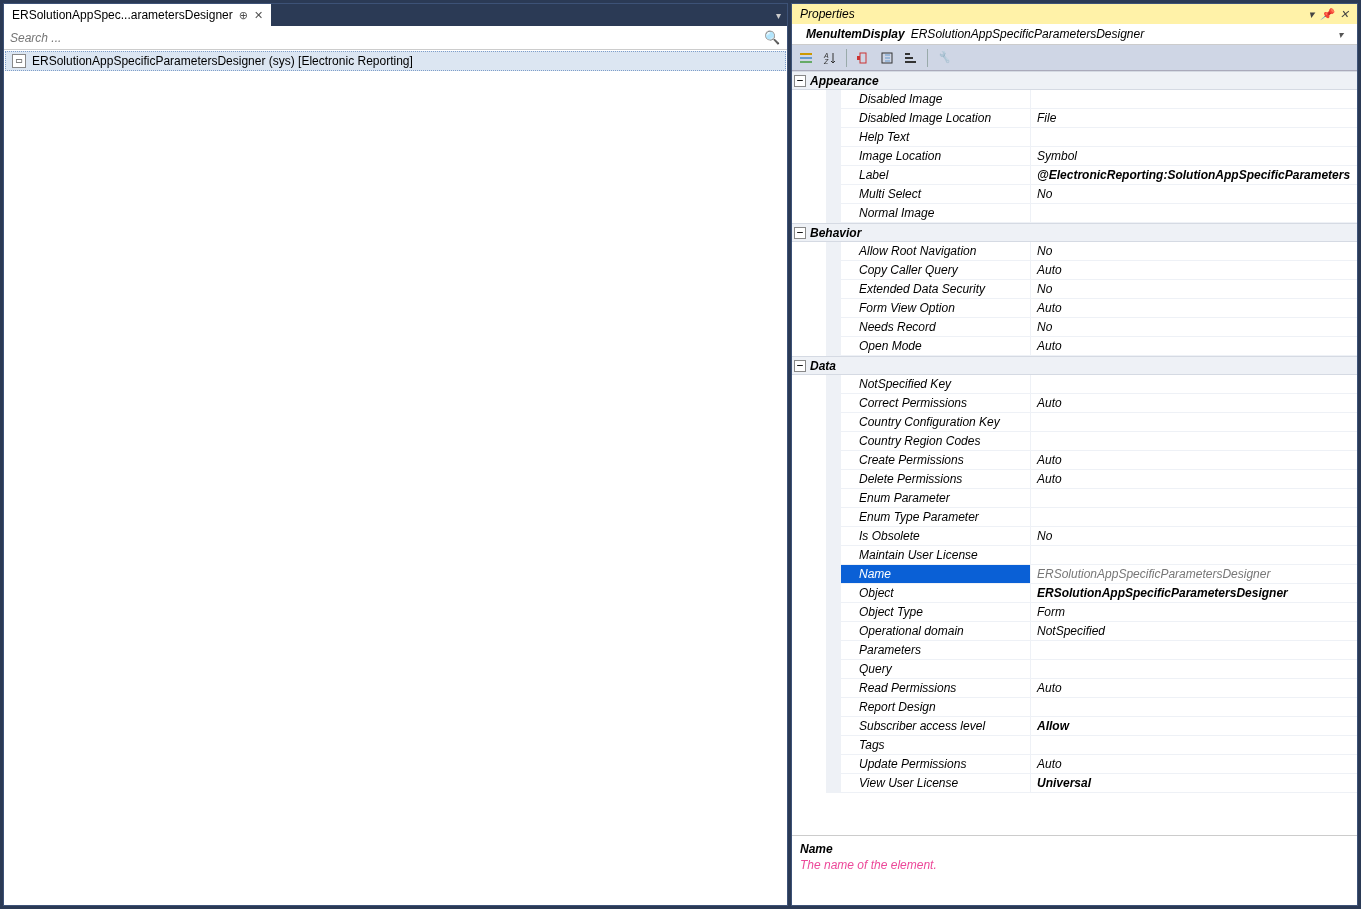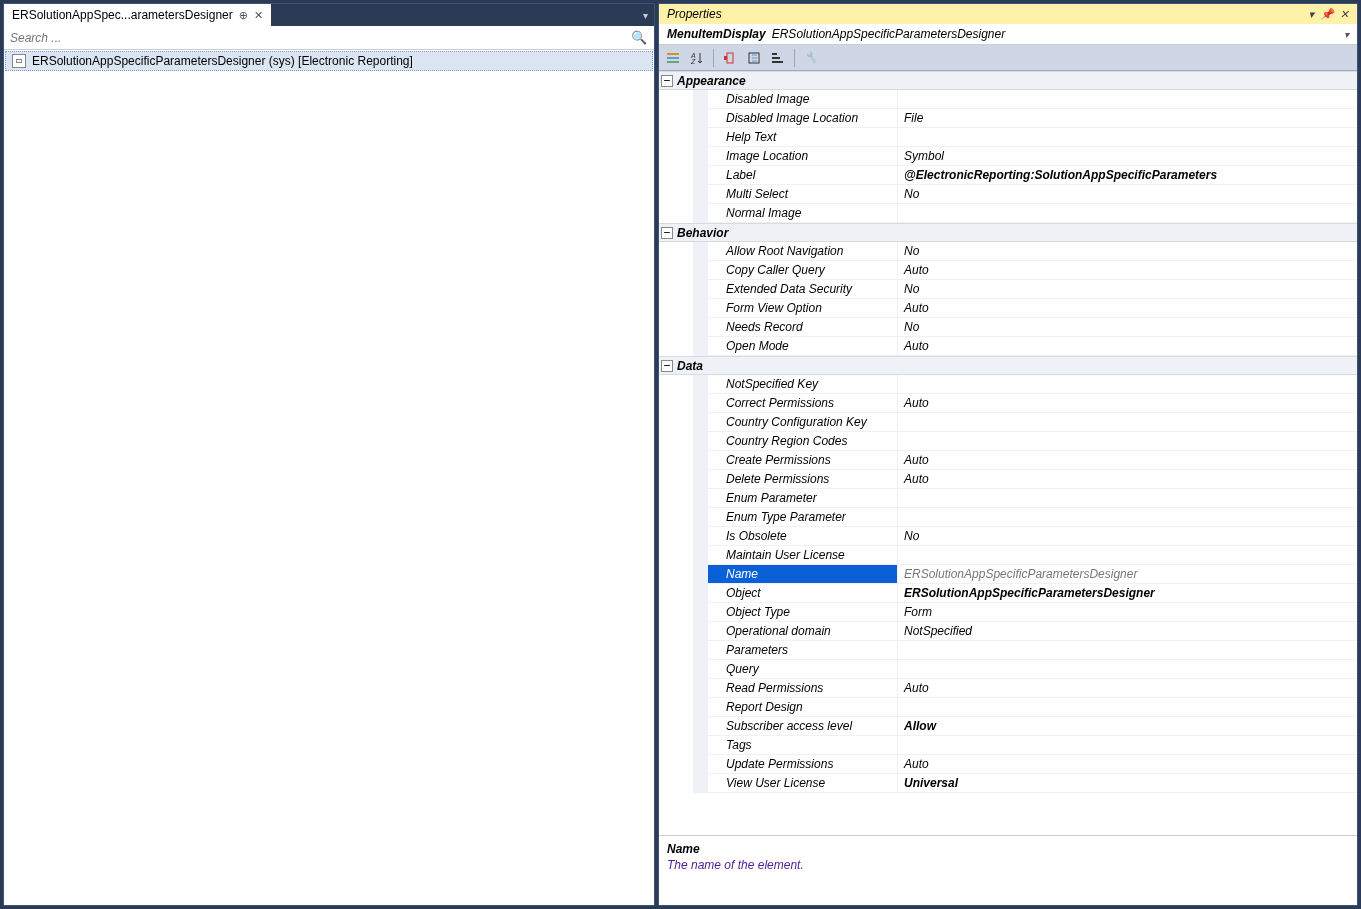--- a/index.html
+++ b/index.html
@@ -8,21 +8,21 @@
     font-size: 12px;
     background: #2b3a55;
     width: 1361px;
     height: 909px;
     overflow: hidden;
     display: flex;
     padding: 3px;
     gap: 3px;
   }
   .left-panel {
-    width: 652px;
+    width: 785px;
     background: #fff;
     display: flex;
     flex-direction: column;
     border: 1px solid #3d5277;
   }
   .tab-bar {
     background: #2b3a55;
     display: flex;
     align-items: stretch;
     height: 22px;
@@ -108,21 +108,21 @@
     font-weight: normal;
   }
   .props-title .tools {
     margin-left: auto;
     display: flex;
     gap: 6px;
     font-size: 11px;
     color: #444;
   }
   .object-line {
-    padding: 3px 8px;
+    padding: 3px 14px;
     display: flex;
     align-items: center;
     gap: 6px;
     border-bottom: 1px solid #ccc;
   }
   .object-line b { font-weight: bold; }
   .object-line .dd { margin-left: auto; font-size: 10px; color: #555; }
   .prop-toolbar {
     background: #cfd6e5;
     display: flex;
@@ -205,21 +205,21 @@
   }
   .prop-row.selected .val { color: #777; }
   .prop-row .val.bold { font-weight: bold; }
   .desc-pane {
     border-top: 1px solid #ccc;
     padding: 6px 8px;
     background: #fff;
     height: 70px;
   }
   .desc-pane .dn { font-weight: bold; margin-bottom: 2px; font-size: 12px; }
-  .desc-pane .dt { font-size: 12px; color: #4c1d95; }
+  .desc-pane .dt { font-size: 12px; color: #ec4899; }
 </style>
 </head>
 <body>
 
 <div class="left-panel">
   <div class="tab-bar">
     <div class="tab">
       <span>ERSolutionAppSpec...arametersDesigner</span>
       <span class="pin">⊕</span>
       <span class="close">✕</span>

